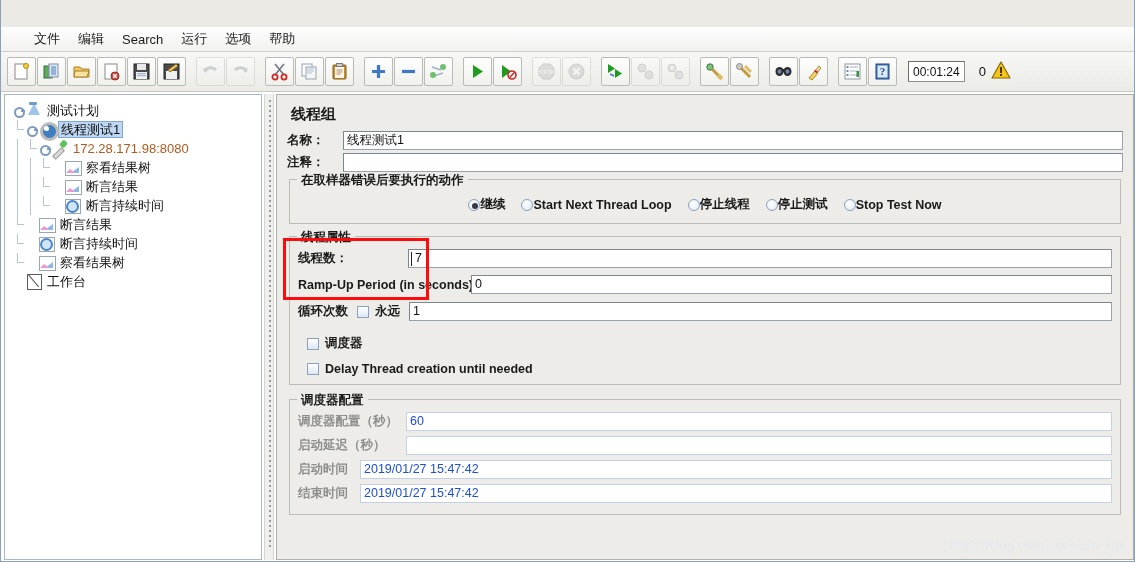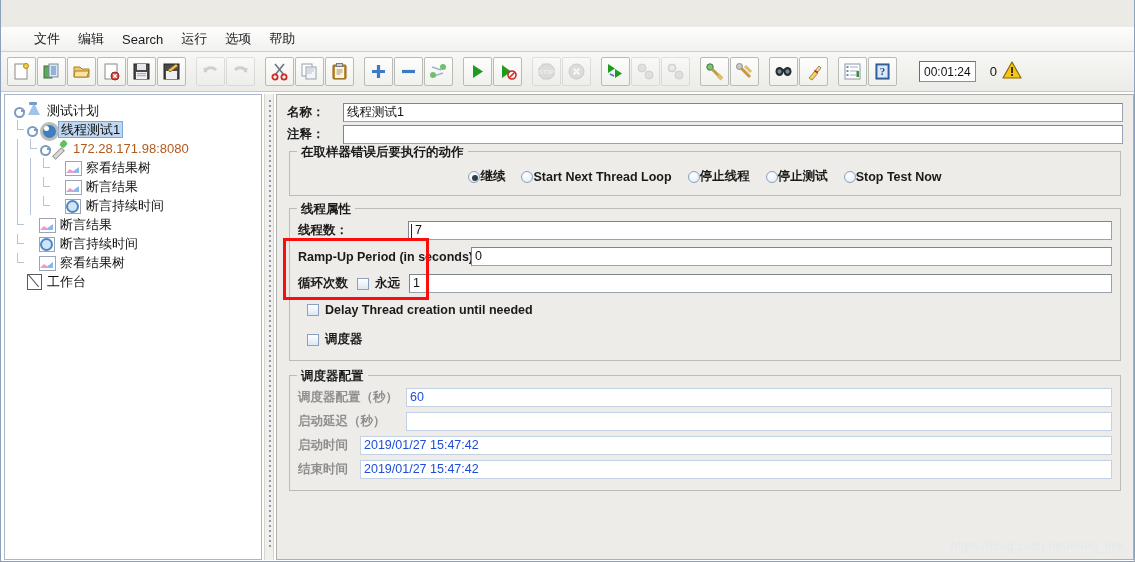--- a/index.html
+++ b/index.html
@@ -77,21 +77,21 @@
   .tbtn {
     width: 29px; height: 29px; margin-right: 1px;
     border: 1px solid #b9bcb6; border-radius: 2px;
     background: linear-gradient(to bottom, #fefefe, #f0f0ec);
     display: flex; align-items: center; justify-content: center;
     position: relative;
   }
   .tbtn.dis { opacity: 0.38; }
   .tsep { width: 9px; height: 29px; }
   .timerbox {
-    margin-left: 21px;
+    margin-left: 10px;
     border: 1px solid #8e8e8e;
     border-top-color:#6e6e6e; border-left-color:#6e6e6e;
     background: #ffffff; height: 21px; min-width: 56px;
     display: flex; align-items: center; justify-content: center;
     font-size: 12px; color: #111; padding: 0 4px;
     font-family: "Liberation Sans", sans-serif;
   }
   .errcount { margin-left: 14px; font-size: 13px; color: #111; }
   .warnicon { margin-left: 5px; }
 
@@ -561,20 +561,21 @@
           </div>
         </div>
     </div>
 
     <div class="splitter">
       <div class="dots"></div>
     </div>
 
     <div class="rightpane">
       <div class="rp-inner">
+        <div class="rp-title">线程组</div>
 
         <div class="row">
           <div class="lbl" style="width:56px">名称：</div>
           <div class="tfield">线程测试1</div>
         </div>
         <div class="row">
           <div class="lbl" style="width:56px">注释：</div>
           <div class="tfield"></div>
         </div>
 
@@ -619,28 +620,28 @@
 
           <div class="row" style="margin-top:8px">
             <div class="lbl" style="margin-right:9px">循环次数</div>
             <div class="check" style="margin-right:9px">
               <span class="cbox"></span>
               <span>永远</span>
             </div>
             <div class="tfield">1</div>
           </div>
 
+          <div class="check" style="margin:14px 0 4px 9px">
+            <span class="cbox"></span>
+            <span>调度器</span>
+          </div>
+
           <div class="check" style="margin:10px 0 0 9px">
             <span class="cbox"></span>
             <span>Delay Thread creation until needed</span>
-          </div>
-
-          <div class="check" style="margin:14px 0 4px 9px">
-            <span class="cbox"></span>
-            <span>调度器</span>
           </div>
         </div>
 
         <div class="group" style="margin-top:14px">
           <div class="gtitle">调度器配置</div>
 
           <div class="row">
             <div class="lbl dim" style="width:108px">调度器配置（秒）</div>
             <div class="tfield ghost">60</div>
           </div>

